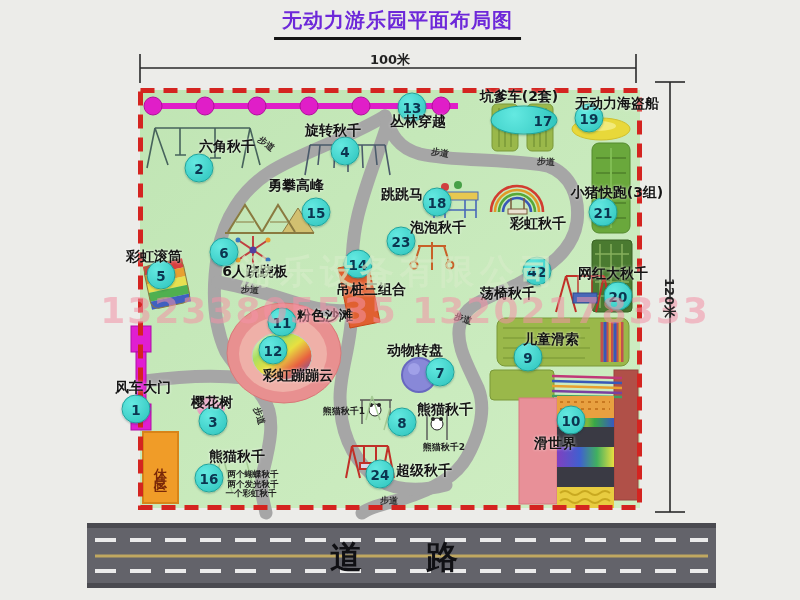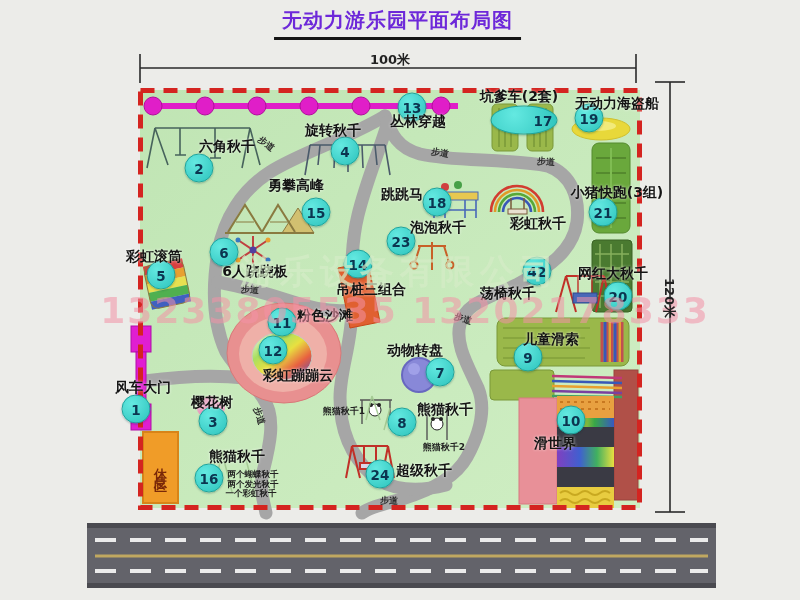--- a/index.html
+++ b/index.html
@@ -315,14 +315,15 @@
   <div class="rest-lbl" style="left:160px;top:467px;">休息区</div>
 
   <div class="path-lbl" style="left:266px;top:144px;transform:translate(-50%,-50%) rotate(38deg);">步道</div>
   <div class="path-lbl" style="left:440px;top:153px;transform:translate(-50%,-50%) rotate(10deg);">步道</div>
   <div class="path-lbl" style="left:546px;top:162px;transform:translate(-50%,-50%) rotate(4deg);">步道</div>
   <div class="path-lbl" style="left:250px;top:290px;transform:translate(-50%,-50%) rotate(4deg);">步道</div>
   <div class="path-lbl" style="left:259px;top:416px;transform:translate(-50%,-50%) rotate(72deg);">步道</div>
   <div class="path-lbl" style="left:463px;top:319px;transform:translate(-50%,-50%) rotate(18deg);">步道</div>
   <div class="path-lbl" style="left:389px;top:501px;transform:translate(-50%,-50%) rotate(2deg);">步道</div>
 
+  <div class="road-lbl">道路</div>
 
 </div>
 
 </body></html>

